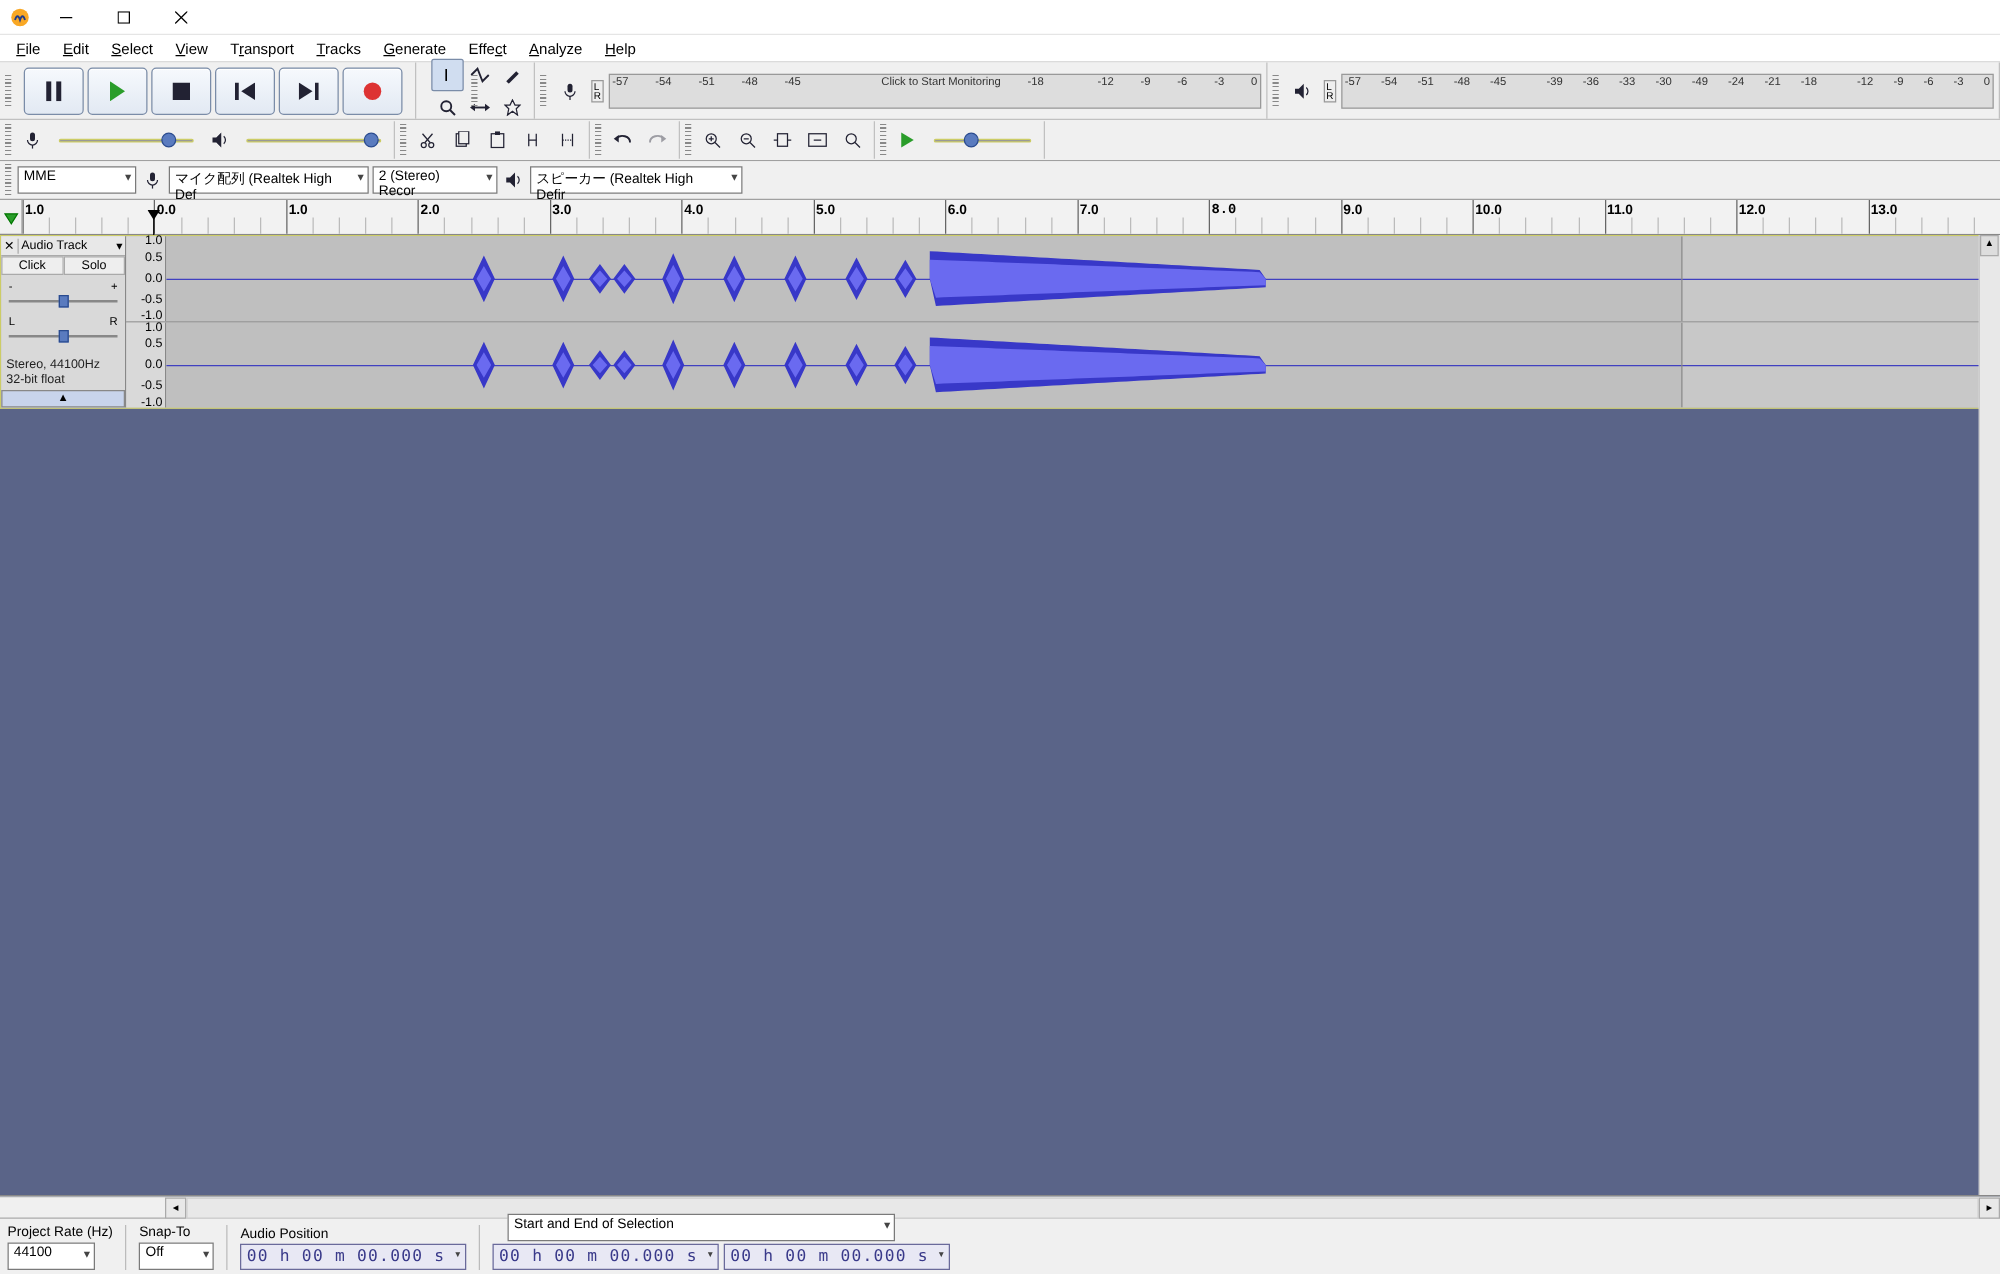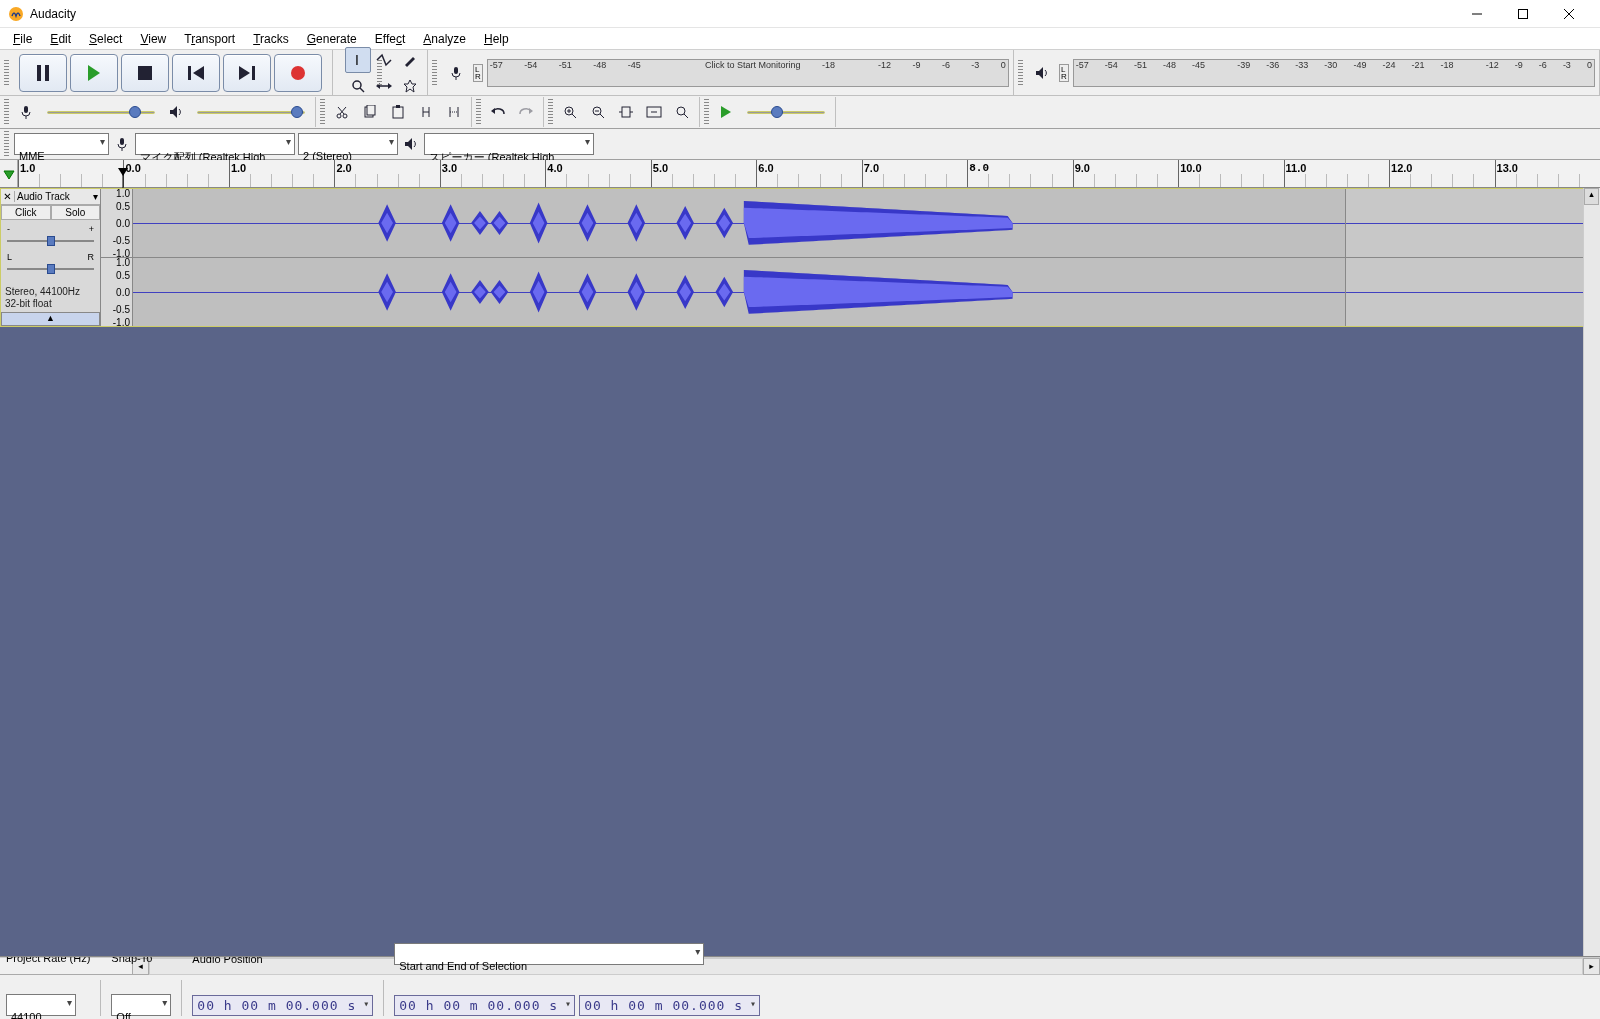--- a/index.html
+++ b/index.html
@@ -35,21 +35,21 @@
 .meter .ticks { position:absolute; top:0; left:0; right:0; height:100%; font-size:9px; color:#333; display:flex; justify-content:space-between; padding:0 2px; pointer-events:none;}
 .meter .lr { font-size:8px; line-height:7px; padding:1px; border:1px solid #999; background:#eee; }
 
 
 .hslider { width:120px; height:18px; position:relative; }
 .hslider .track { position:absolute; top:8px; left:6px; right:6px; height:3px; background:#999; border-radius:2px; }
 .hslider .thumb { position:absolute; top:3px; width:12px; height:12px; background:#5a7bbf; border-radius:50%; border:1px solid #2a4b8f; }
 
 
 .device-row { display:flex; align-items:center; background:#f0f0f0; border-bottom:1px solid #a0a0a0; padding:2px 4px; gap:3px; }
-.device-row select, .combo { height:22px; font-size:11px; border:1px solid #7a7a7a; background:#fff; padding:16px 18px 0 4px; appearance:none; position:relative; }
+.device-row select, .combo { height:22px; font-size:11px; border:1px solid #7a7a7a; background:#fff; padding:1px 18px 0 4px; appearance:none; position:relative; }
 .combo-wrap { position:relative; display:inline-block; }
 .combo-wrap::after { content:"▾"; position:absolute; right:4px; top:3px; font-size:10px; color:#444; pointer-events:none; }
 .dev-icon { width:20px; height:20px; display:flex; align-items:center; justify-content:center; border:1px solid transparent; }
 
 
 .ruler-row { display:flex; background:#f0f0f0; border-bottom:1px solid #888; height:28px; }
 .ruler-head { width:18px; display:flex; align-items:center; justify-content:center; border-right:1px solid #aaa;}
 .ruler { flex:1; position:relative; background:#f2f2f2; font-size:11px; }
 .ruler .tick { position:absolute; top:0; height:100%; border-left:1px solid #666; }
 .ruler .tick.minor { border-left:1px solid #bbb; height:50%; top:50%;}
@@ -86,40 +86,39 @@
 
 .hscrollbar { height:17px; background:#f0f0f0; border-top:1px solid #ccc; display:flex; align-items:center; }
 .hscrollbar .sb-btn { width:17px; height:17px; border:1px solid #aaa; display:flex; align-items:center; justify-content:center; font-size:9px; background:#e8e8e8;}
 .hscrollbar .sb-track { flex:1; height:17px; background:#e8e8e8; border:1px solid #ccc;}
 
 
 .footer { background:#f0f0f0; border-top:1px solid #aaa; }
 .sel-row { display:flex; align-items:flex-end; padding:4px 6px; gap:10px; border-bottom:1px solid #ccc; height:46px;}
 .sel-group { display:flex; flex-direction:column; gap:2px; }
 .sel-group .lbl { font-size:11px; }
-.sel-group .ctrls { display:flex; gap:4px; align-items:center;margin-top:28px;}
+.sel-group .ctrls { display:flex; gap:4px; align-items:center;}
 .timebox { border:1px solid #6a6a9a; background:#e8e8f4; color:#3a3a8a; font-family:monospace; font-size:13px; padding:2px 16px 2px 4px; position:relative; letter-spacing:1px;}
 .timebox::after { content:"▾"; position:absolute; right:2px; top:2px; font-size:10px; color:#444;}
 .sel-sep { width:1px; height:36px; background:#bbb; }
 .combo-wide { min-width:280px; }
 
 
 svg { display:block; }
 </style>
 </head>
 <body>
 
 <div class="titlebar">
   <span class="app-icon">
     <svg viewBox="0 0 16 16">
         <circle cx="8" cy="8" r="7" fill="#f9a825"></circle>
         <path d="M4 10 Q6 4 8 10 Q10 4 12 10" stroke="#1e3a8a" stroke-width="1.5" fill="none"></path>
       </svg>
   </span>
-  <span class="title">Audacity</span>
   <div class="winbtn">
     <svg width="10" height="10">
         <line x1="0" y1="5" x2="10" y2="5" stroke="#000"></line>
       </svg>
   </div>
   <div class="winbtn">
     <svg width="10" height="10">
         <rect x="0.5" y="0.5" width="9" height="9" fill="none" stroke="#000"></rect>
       </svg>
   </div>
@@ -670,21 +669,21 @@
     </div>
     <div class="sel-sep"></div>
     <div class="sel-group">
       <div class="lbl">Audio Position</div>
       <div class="ctrls">
           <div class="timebox">00 h 00 m 00.000 s</div>
         </div>
     </div>
     <div class="sel-sep"></div>
     <div class="sel-group">
-      <div style="display:flex; align-items:flex-start; gap:4px;">
+      <div style="display:flex; align-items:flex-start; gap:4px;margin-left:12px;">
         <div class="combo-wrap">
             <div class="combo combo-wide" style="width:310px;">Start and End of Selection</div>
           </div>
       </div>
       <div class="ctrls">
         <div class="timebox">00 h 00 m 00.000 s</div>
         <div class="timebox">00 h 00 m 00.000 s</div>
       </div>
     </div>
   </div>

